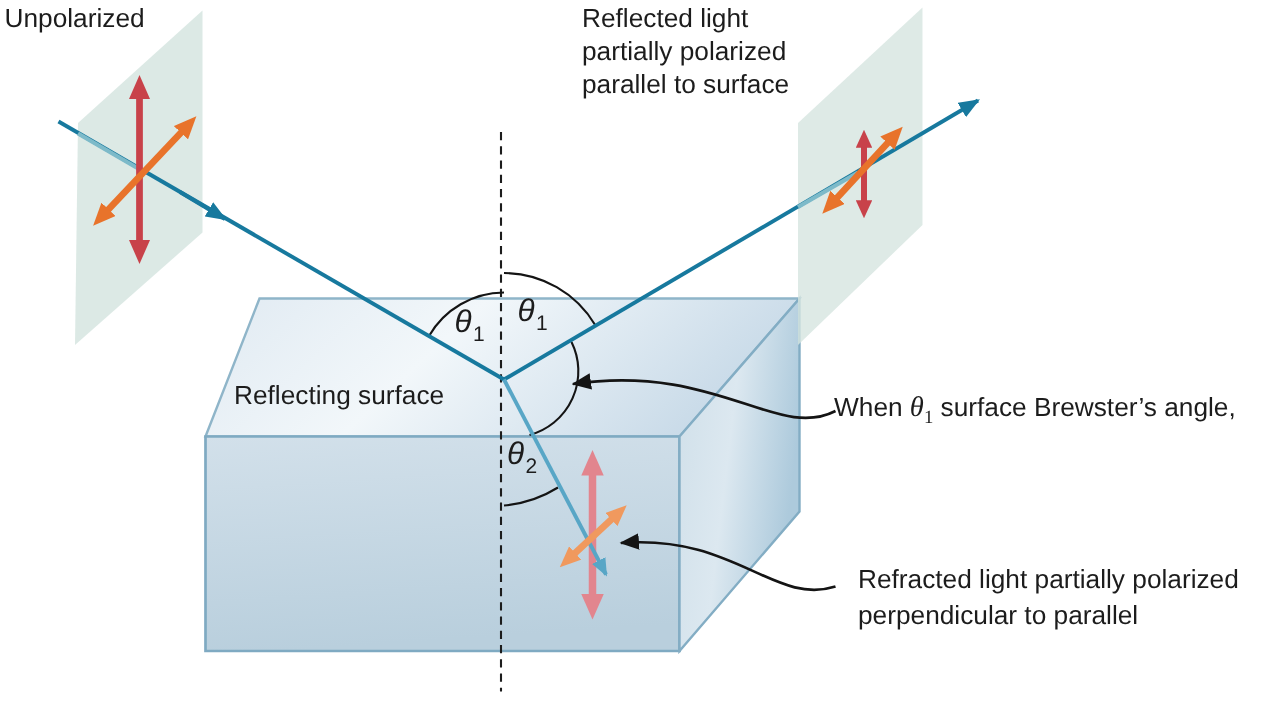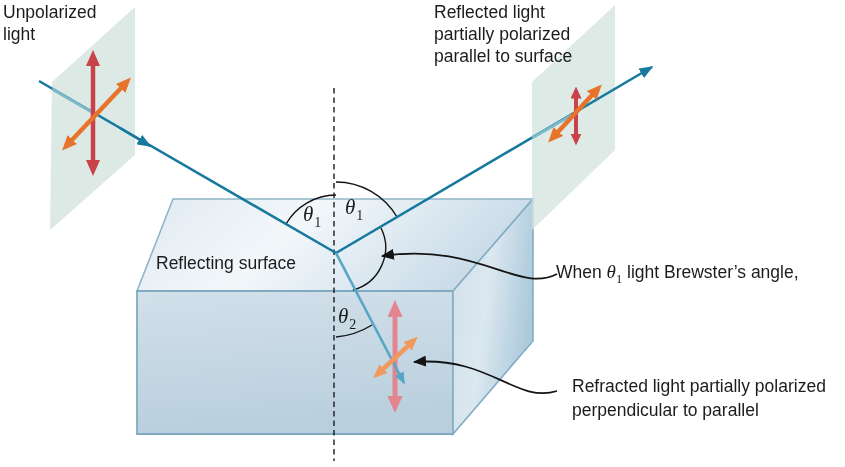--- a/index.html
+++ b/index.html
@@ -2,21 +2,21 @@
 <html><head>
 <meta charset="utf-8">
 <style>
   html,body{margin:0;padding:0;background:#fff;}
   #stage{
     position:relative;width:845px;height:467px;background:#ffffff;overflow:hidden;
     font-family:"Liberation Sans",sans-serif;color:#1c1c1c;
   }
   #diagram{position:absolute;left:0;top:0;}
   .lbl{position:absolute;font-size:17.5px;line-height:22px;white-space:nowrap;}
-  .theta-lbl{position:absolute;font-family:Liberation Serif, serif;font-style:italic;
+  .theta-lbl{position:absolute;font-family:Liberation Sans, sans-serif;font-style:italic;
     font-size:21px;line-height:21px;white-space:nowrap;}
   .theta-lbl .sub{font-size:14px;font-style:normal;position:relative;top:6px;left:1px;}
   .math{font-family:"Liberation Serif",serif;font-style:italic;font-size:19px;}
   .math-sub{font-family:"Liberation Serif",serif;font-size:12.5px;position:relative;top:5px;}
   #brewster-note{line-height:25px;}
   #refracted-note{line-height:24px;}
 </style>
 </head>
 <body>
 
@@ -111,45 +111,44 @@
     </g>
 
     <g stroke="#141414" stroke-width="1.8" fill="none">
       <path d="M 557 274 C 518 294, 478 242, 382 256" marker-end="url(#mBlack)"></path>
       <path d="M 557 391 C 516 404, 490 356, 414 362" marker-end="url(#mBlack)"></path>
     </g>
   </svg>
 
   <div class="lbl" style="left:3px;top:1px;">
     <div>Unpolarized</div>
-    <div>light</div>
   </div>
 
-  <div class="lbl" style="left:388px;top:1px;margin-left:46px;">
+  <div class="lbl" style="left:388px;top:1px;">
     <div>Reflected light</div>
     <div>partially polarized</div>
     <div>parallel to surface</div>
   </div>
 
   <div class="lbl" style="left:156px;top:252px;">Reflecting surface</div>
 
   <div class="lbl" id="brewster-note" style="left:556px;top:259px;">
     <div>
-      <span>When </span><span class="math">θ</span><span class="math-sub">1</span><span> light Brewster’s angle,</span>
+      <span>When </span><span class="math">θ</span><span class="math-sub">1</span><span> surface Brewster’s angle,</span>
     </div>
   </div>
 
   <div class="lbl" id="refracted-note" style="left:556px;top:374px;margin-left:16px;">
     <div>Refracted light partially polarized</div>
     <div>perpendicular to parallel</div>
   </div>
 
   <div class="theta-lbl" style="left:303px;top:204px;">
     <span>θ</span><span class="sub">1</span>
   </div>
   <div class="theta-lbl" style="left:345px;top:197px;">
     <span>θ</span><span class="sub">1</span>
   </div>
-  <div class="theta-lbl" style="left:338px;top:306px;">
+  <div class="theta-lbl" style="left:338px;top:292px;">
     <span>θ</span><span class="sub">2</span>
   </div>
 
 </div>
 
 </body></html>

